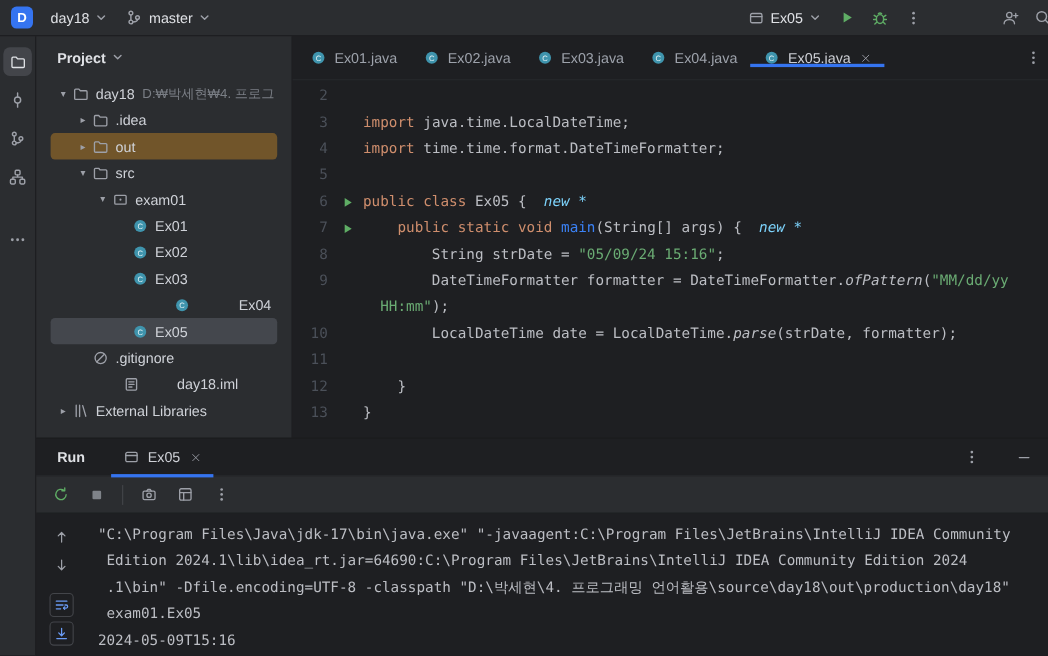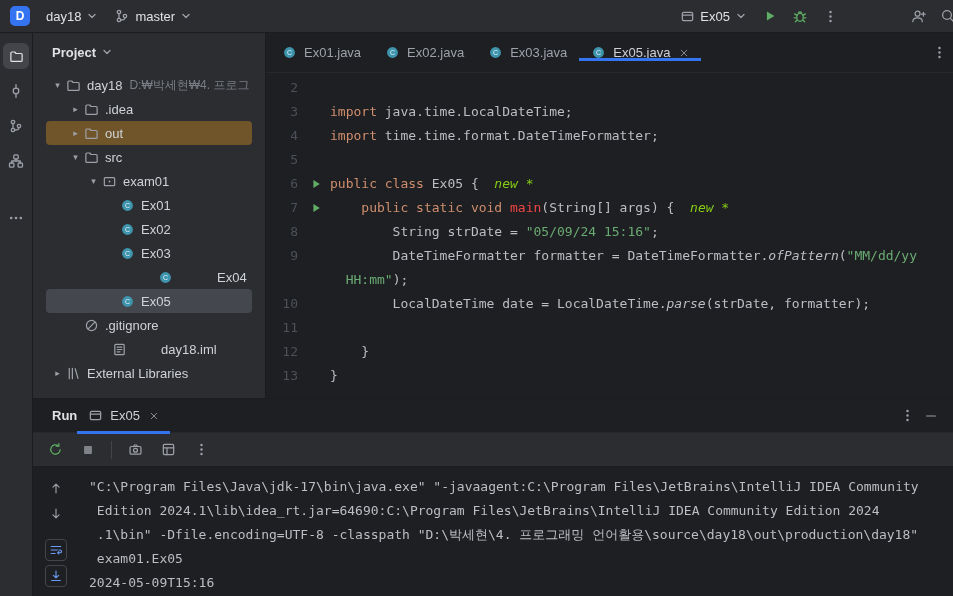--- a/index.html
+++ b/index.html
@@ -55,28 +55,28 @@
   .tab-close{color:#9da0a8;display:flex;margin-left:2px}
   .tab-bar-more{margin-left:auto;display:flex;align-items:center;padding:0 6px;color:#9da0a8}
   .code{flex:1;padding-top:3px;font-family:"DejaVu Sans Mono",monospace;font-size:13px;overflow:hidden}
   .code-line{display:flex;height:24px;line-height:24px}
   .ln{width:36px;flex:0 0 36px;text-align:right;color:#4b5059;padding-right:4px}
   .gut{width:28px;flex:0 0 28px;display:flex;align-items:center;justify-content:center;color:#5fad65}
   .gut svg{width:12px;height:12px}
   .ctext{white-space:pre;color:#bcbec4}
   .tk-kw{color:#cf8e6d}
   .tk-str{color:#6aab73}
-  .tk-mth{color:#ef4444}
+  .tk-mth{color:#3b82f6}
   .tk-sm{font-style:italic}
   .tk-fld{color:#c77dbb;font-style:italic}
-  .tk-hint{color:#84cc16;font-style:italic}
+  .tk-hint{color:#7dd3fc;font-style:italic}
 
   
   .run-panel{flex:0 0 198px;background:#1e1f22;border-top:1px solid #1b1c1e;display:flex;flex-direction:column;min-height:0}
-  .run-header{height:34px;flex:0 0 34px;display:flex;align-items:center;padding:0 10px 0 19px;gap:0;border-bottom:1px solid #27282c}
+  .run-header{height:34px;flex:0 0 34px;display:flex;align-items:center;padding:0 10px 0 19px;gap:24px;border-bottom:1px solid #27282c}
   .run-title{color:#dfe1e5;font-weight:700}
   .run-tab{height:34px;display:flex;align-items:center;gap:7px;padding:0 11px;color:#ced0d6;position:relative;white-space:nowrap}
   .run-tab::after{content:"";position:absolute;left:0;right:0;bottom:-1px;height:3px;background:#3574f0}
   .spacer{flex:1}
   .hbtn{color:#9da0a8;width:24px;height:24px;display:flex;align-items:center;justify-content:center}
   .run-toolbar{height:34px;flex:0 0 34px;background:#2b2d30;border-bottom:1px solid #1b1c1e;
     display:flex;align-items:center;gap:9px;padding:0 10px}
   .tbtn{width:24px;height:24px;display:flex;align-items:center;justify-content:center;color:#9da0a8;border-radius:4px}
   .tbtn.green{color:#5fad65}
   .sep{width:1px;height:18px;background:#43454a;margin:0 2px}
@@ -375,20 +375,29 @@
                   <span>Ex02.java</span>
                 </div>
                 <div class="tab">
                   <span class="ic">
                     <svg width="15" height="15" viewBox="0 0 16 16">
                       <circle cx="8" cy="8" r="5.8" fill="#3f94ad"></circle>
                       <text x="8" y="11" text-anchor="middle" font-size="7.5" fill="#e6f4f7" font-family="sans-serif">C</text>
                     </svg>
                   </span>
                   <span>Ex03.java</span>
+                </div>
+                <div class="tab">
+                  <span class="ic">
+                    <svg width="15" height="15" viewBox="0 0 16 16">
+                      <circle cx="8" cy="8" r="5.8" fill="#3f94ad"></circle>
+                      <text x="8" y="11" text-anchor="middle" font-size="7.5" fill="#e6f4f7" font-family="sans-serif">C</text>
+                    </svg>
+                  </span>
+                  <span>Ex04.java</span>
                 </div>
                 <div class="tab active">
                   <span class="ic">
                     <svg width="15" height="15" viewBox="0 0 16 16">
                       <circle cx="8" cy="8" r="5.8" fill="#3f94ad"></circle>
                       <text x="8" y="11" text-anchor="middle" font-size="7.5" fill="#e6f4f7" font-family="sans-serif">C</text>
                     </svg>
                   </span>
                   <span>Ex05.java</span>
                   <span class="tab-close">

